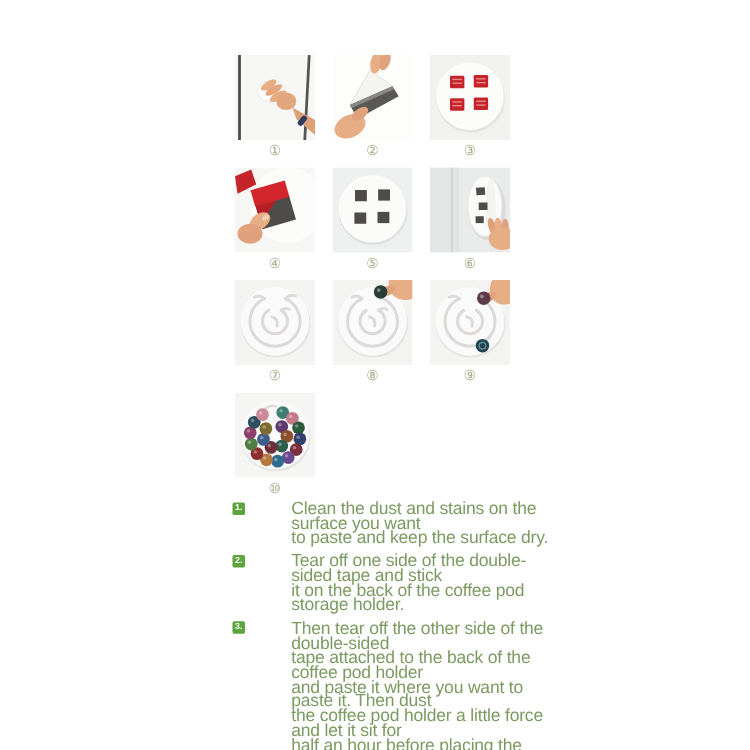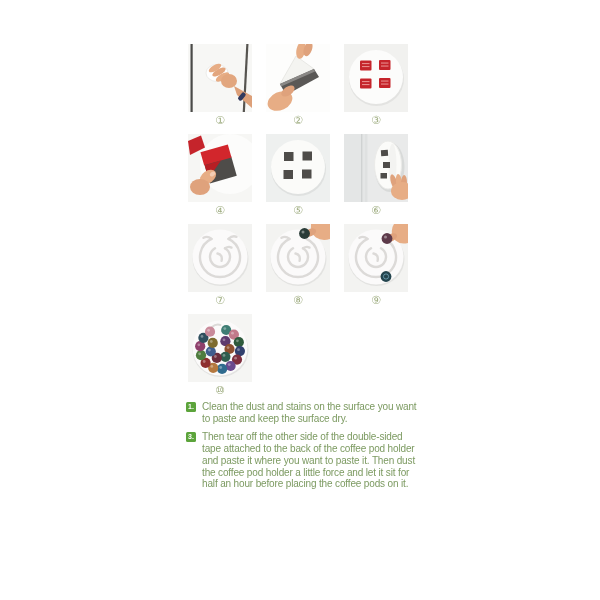--- a/index.html
+++ b/index.html
@@ -21,22 +21,22 @@
   }
   
   .instructions{position:absolute;left:186px;top:401px;width:256px;}
   .inst{display:flex;align-items:flex-start;margin-bottom:7px;}
   .badge{
     flex:0 0 auto;width:10px;height:10px;margin-top:0.5px;margin-right:6px;
     background:#5ca43b;color:#ffffff;border-radius:1.5px;
     font-size:7px;line-height:10.5px;font-weight:bold;text-align:center;
   }
   .itext{
-    font-size:10px;line-height:11.7px;letter-spacing:-0.15px;
-    color:#7c9a61;white-space:pre-line;width:240px;
+    font-size:14px;line-height:11.7px;letter-spacing:-0.15px;
+    color:#7c9a61;white-space:pre-line;width:240px;margin-left:31px;
   }
 </style>
 </head>
 <body>
 
 <div class="steps-grid">
 
   <div class="step">
     <div class="photo">
       <svg width="64" height="68" viewBox="0 0 64 68">
@@ -279,20 +279,25 @@
 
 </div>
 
 <div class="instructions">
   <div class="inst">
     <span class="badge">1.</span>
     <span class="itext">Clean the dust and stains on the surface you want
 to paste and keep the surface dry.</span>
   </div>
   <div class="inst">
+    <span class="badge">2.</span>
+    <span class="itext">Tear off one side of the double-sided tape and stick
+it on the back of the coffee pod storage holder.</span>
+  </div>
+  <div class="inst">
     <span class="badge">3.</span>
     <span class="itext">Then tear off the other side of the double-sided
 tape attached to the back of the coffee pod holder
 and paste it where you want to paste it. Then dust
 the coffee pod holder a little force and let it sit for
 half an hour before placing the coffee pods on it.</span>
   </div>
 </div>
 
 </body></html>

